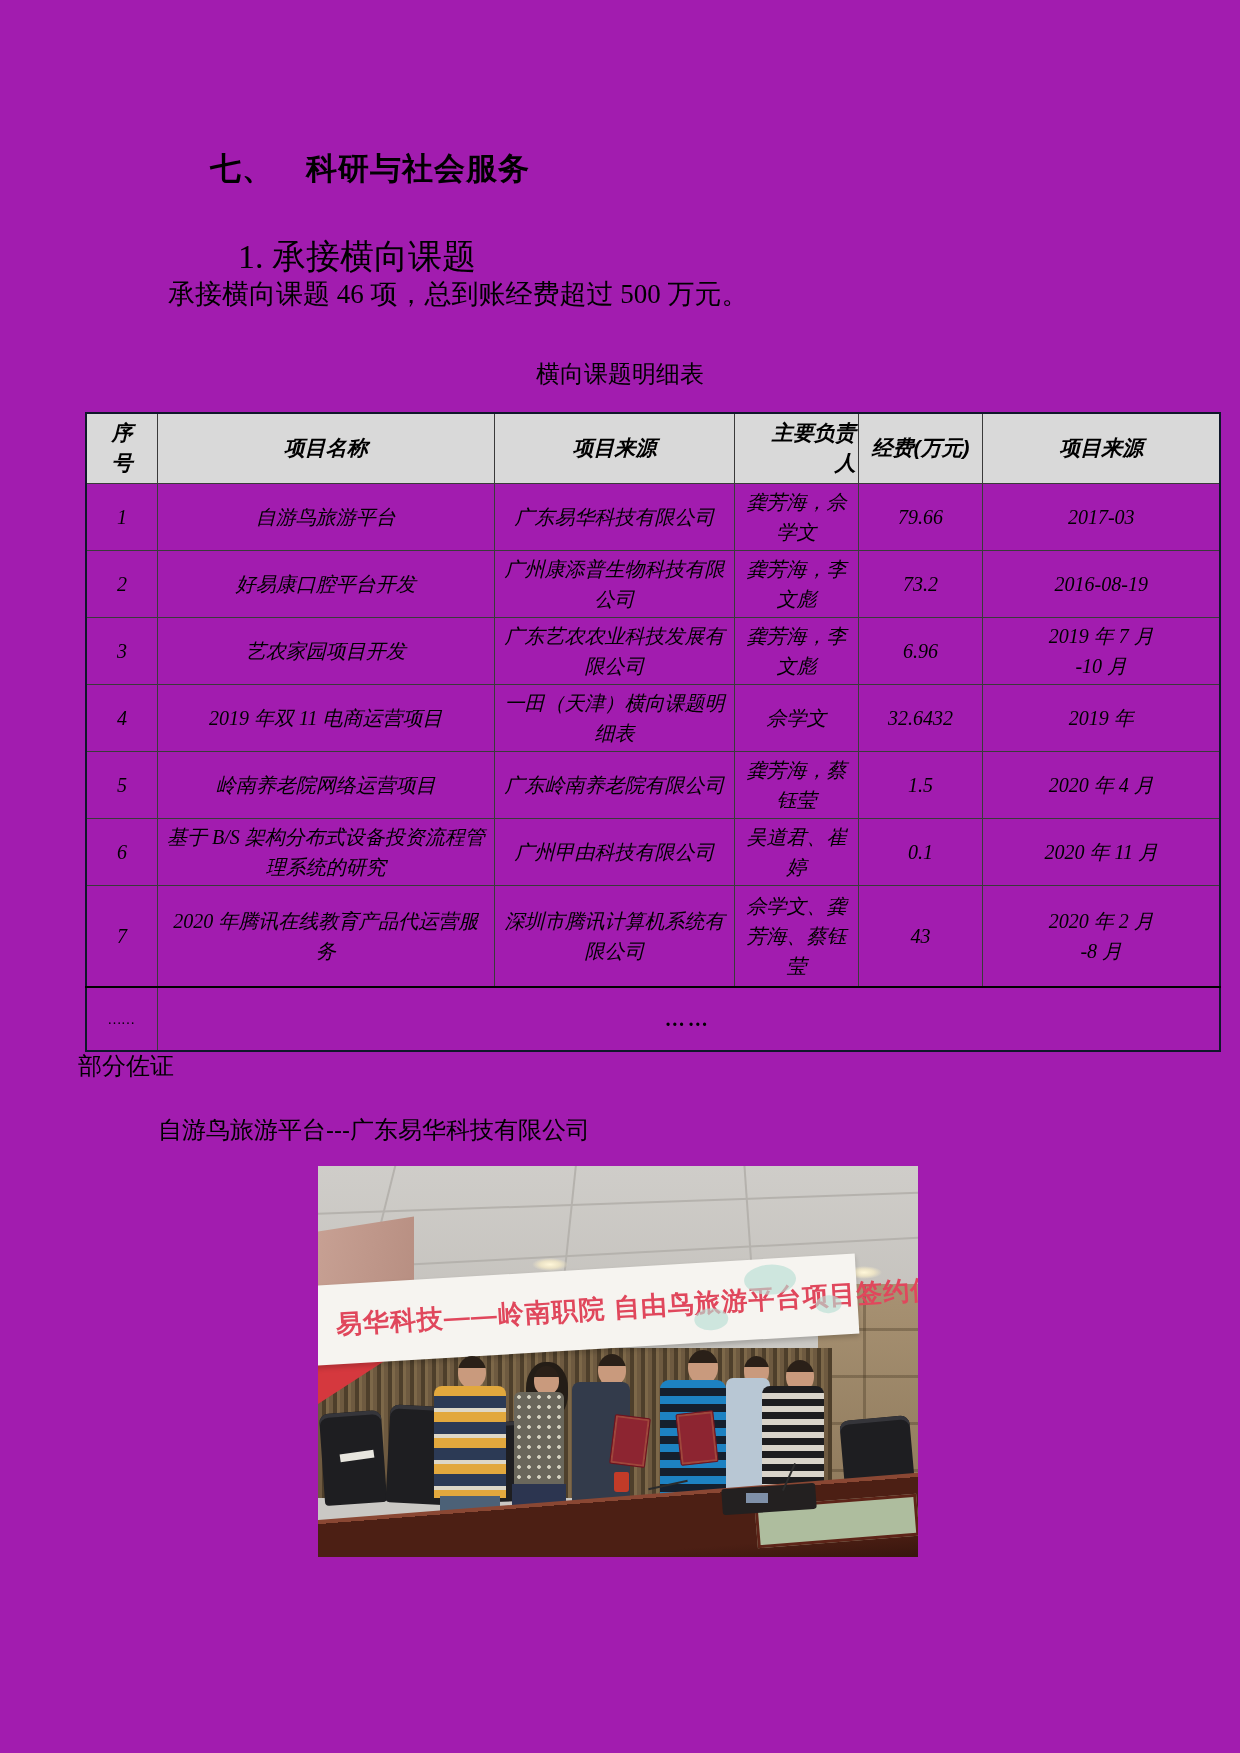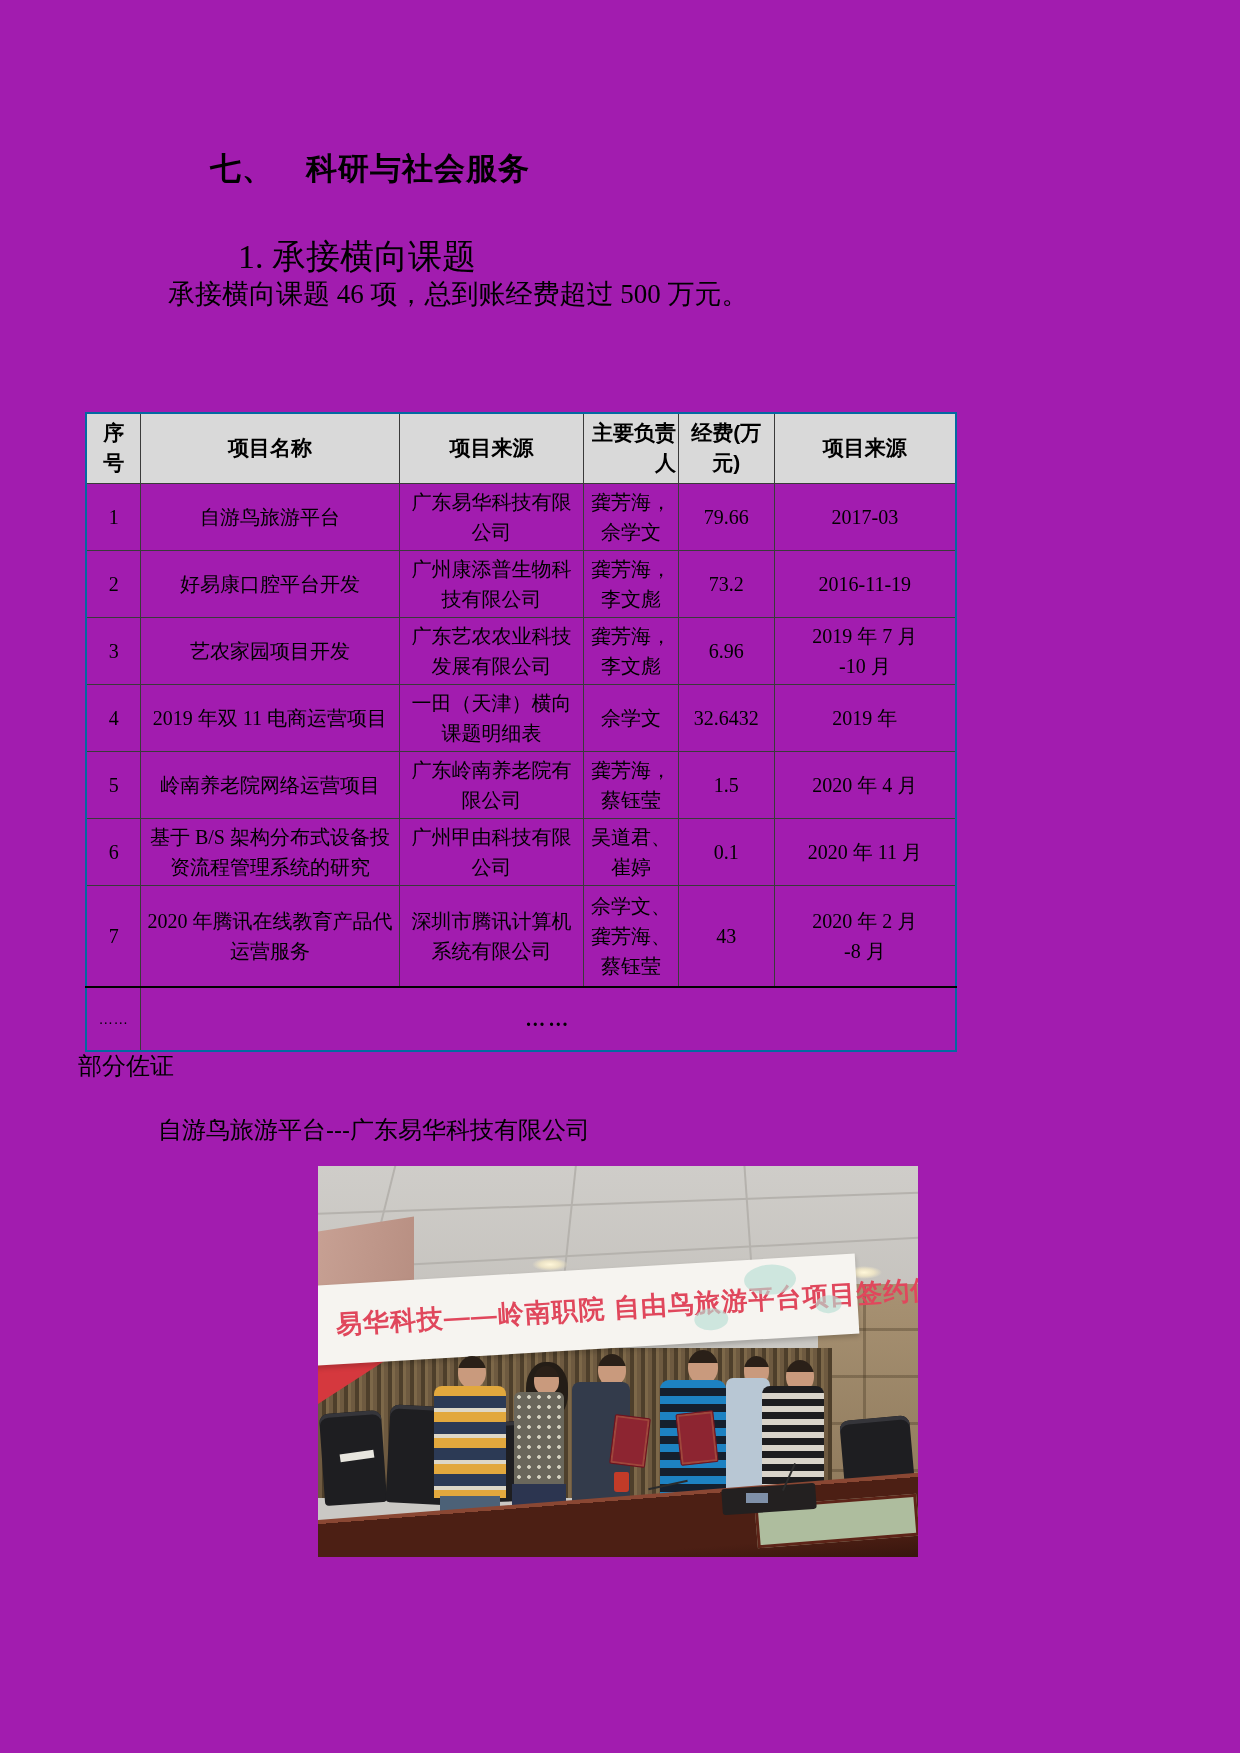--- a/index.html
+++ b/index.html
@@ -9,23 +9,23 @@
   }
   .page{position:relative;width:1240px;height:1753px;overflow:hidden;background:#a21caf;}
 
   .h1{position:absolute;left:210px;top:148px;font-family:"Liberation Sans","DejaVu Sans",sans-serif;
       font-weight:bold;font-size:31px;letter-spacing:1px;}
   .h2{position:absolute;left:238px;top:234px;font-size:34px;}
   .para{position:absolute;left:168px;top:276px;font-size:27px;}
   .tcaption{position:absolute;left:0;width:1240px;top:358px;text-align:center;font-size:24px;}
 
   table.projects{
-    position:absolute;left:85px;top:412px;width:872px;
+    position:absolute;left:85px;top:412px;width:1136px;
     border-collapse:collapse;table-layout:fixed;
-    font-size:20px;border:2px solid #0369a1;
+    font-size:20px;border:2px solid #0f172a;font-style:italic;
   }
   table.projects th,table.projects td{border:1px solid #3a3a3a;}
   table.projects th{
     font-family:"Liberation Sans","DejaVu Sans",sans-serif;font-weight:bold;
     font-size:21px;text-align:center;vertical-align:middle;padding:4px 2px;line-height:1.45;
   }
   table.projects td{
     text-align:center;vertical-align:middle;padding:3px 6px;line-height:1.5;white-space:pre-line;
   }
   .th-inner{display:inline-block;word-break:break-all;vertical-align:middle;}
@@ -125,20 +125,21 @@
   .red-cup{left:296px;top:306px;width:15px;height:20px;background:#c23b28;border-radius:2px 2px 3px 3px;}
 </style>
 </head>
 <body>
 
 <div class="page">
 
   <div class="h1">七、　科研与社会服务</div>
   <div class="h2">1. 承接横向课题</div>
   <div class="para">承接横向课题 46 项，总到账经费超过 500 万元。</div>
+  <div class="tcaption">横向课题明细表</div>
 
   <table class="projects">
     <colgroup>
       <col style="width:6.3%">
         <col style="width:29.7%">
         <col style="width:21.2%">
       <col style="width:10.9%">
         <col style="width:11.0%">
         <col style="width:20.9%">
     </colgroup>
@@ -160,21 +161,21 @@
           <td>龚芳海，佘学文</td>
           <td>79.66</td>
           <td>2017-03</td>
         </tr>
         <tr>
           <td>2</td>
           <td>好易康口腔平台开发</td>
           <td>广州康添普生物科技有限公司</td>
           <td>龚芳海，李文彪</td>
           <td>73.2</td>
-          <td>2016-11-19</td>
+          <td>2016-08-19</td>
         </tr>
         <tr>
           <td>3</td>
           <td>艺农家园项目开发</td>
           <td>广东艺农农业科技发展有限公司</td>
           <td>龚芳海，李文彪</td>
           <td>6.96</td>
           <td>2019 年 7 月
 -10 月</td>
         </tr>

